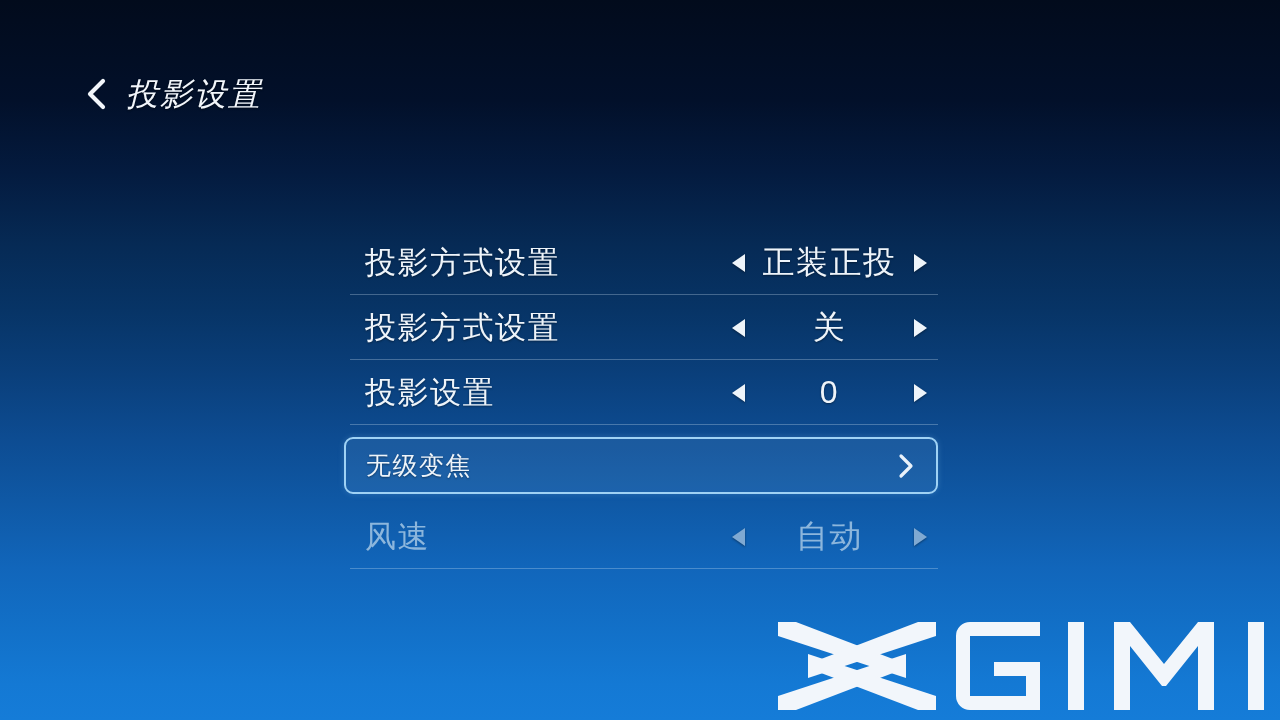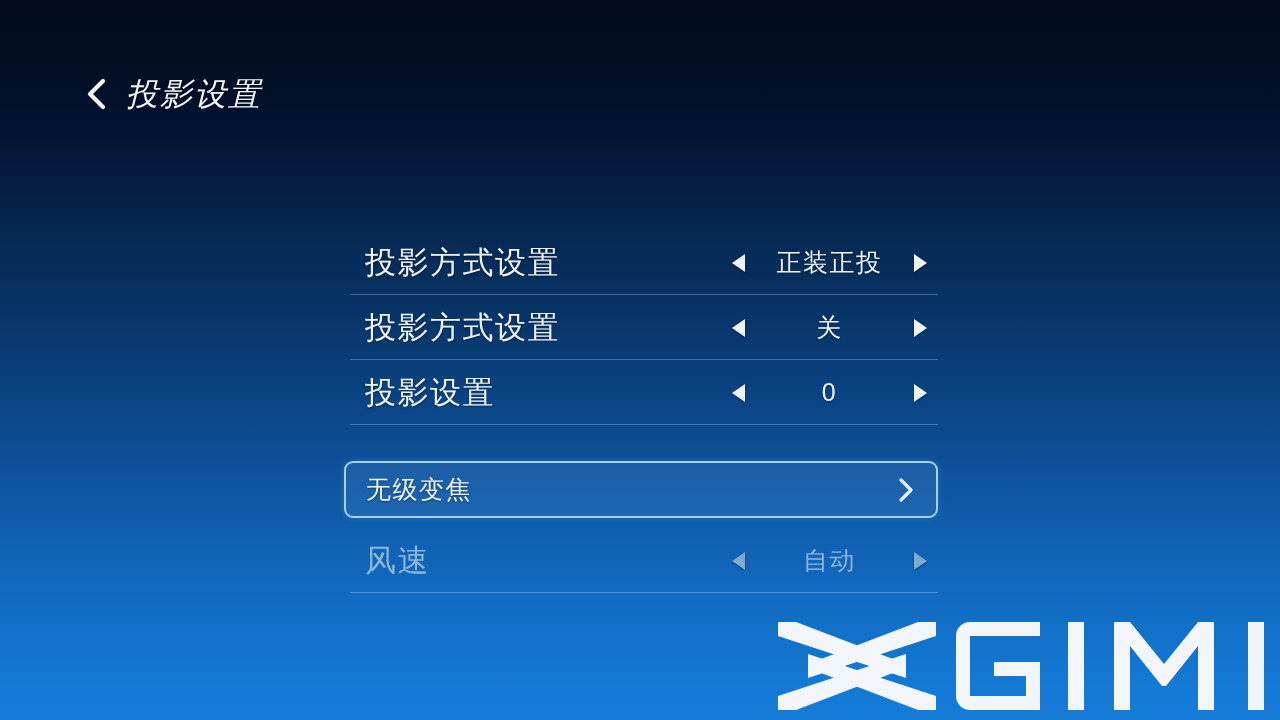--- a/index.html
+++ b/index.html
@@ -117,40 +117,40 @@
   }
   .arrow-right {
     border-top:9px solid transparent;
     border-bottom:9px solid transparent;
     border-left:13px solid #eef4fa;
   }
 
   .row-value {
     flex:1 1 auto;
     text-align:center;
-    font-size:25px;
+    font-size:32px;
     color:#eef4fa;
     letter-spacing:1.5px;
     white-space:nowrap;
     text-shadow:0 1px 2px rgba(0,0,0,.4);
   }
 
   .divider {
     position:absolute;
     left:5px;
     right:-3px;
     bottom:0;
     height:1px;
     background:rgba(210,228,246,.30);
   }
 
   
   .row.focused {
     height:57px;
-    margin-top:36px;
+    margin-top:12px;
     margin-left:-1px;
     width:594px;
     border:2px solid #9fd2f5;
     border-radius:9px;
     background:rgba(120,185,240,.13);
     box-shadow:0 0 6px rgba(150,205,245,.22);
   }
   .row.focused .row-label { font-size:25px; }
 
   .row-chevron {

